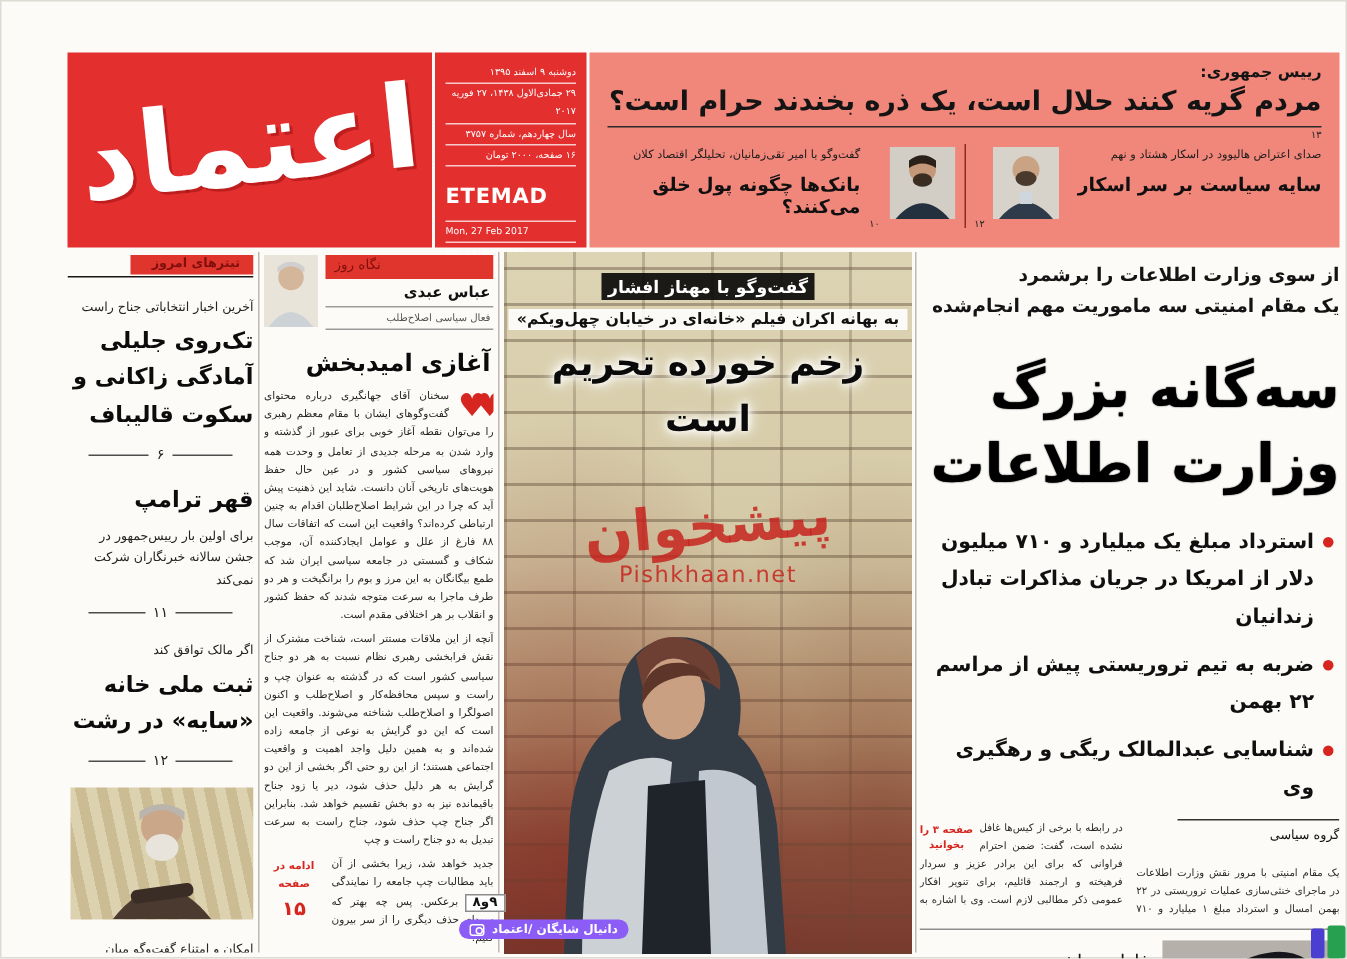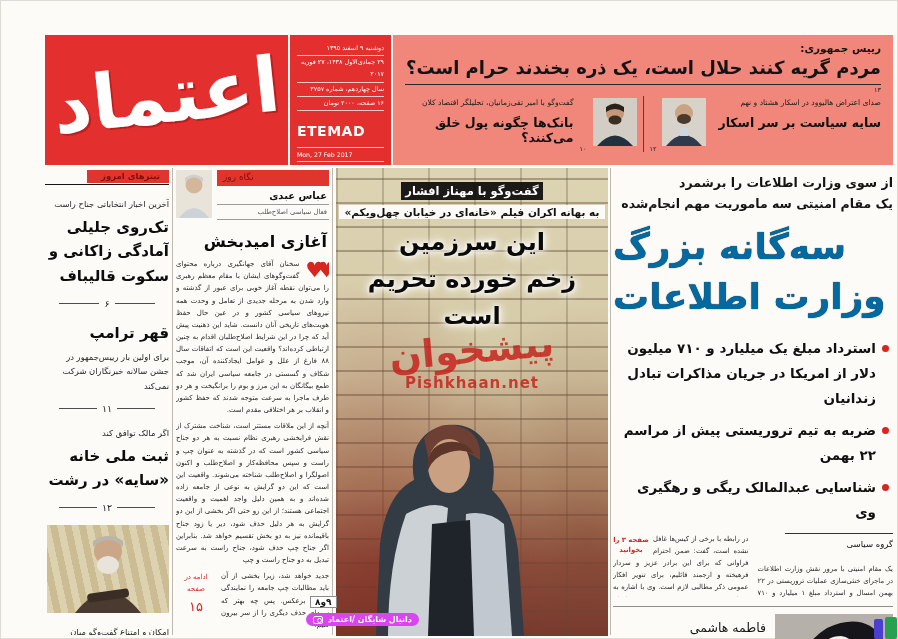--- a/index.html
+++ b/index.html
@@ -59,56 +59,56 @@
   .op-meta { flex:1; }
   .op-redbar { background:#e0352c; color:#7e0f0c; font-size:9px; font-weight:normal; text-align:left;
                padding:2px 6px; height:16px; }
   .op-name { font-size:10px; font-weight:bold; text-align:right; border-bottom:1px solid #9b9b9b; padding:4px 2px 3px; color:#111; }
   .op-role { font-size:6.8px; color:#555; text-align:right; padding:3px 2px; border-bottom:1px solid #9b9b9b; }
   .op-photo { width:36px; height:48px; flex:none; overflow:hidden; background:#ece7de; }
   .op-title { font-size:16px; font-weight:bold; color:#0a0a0a; text-align:right; margin:12px 2px 7px; }
   .op-body { font-size:7px; line-height:1.74; text-align:justify; color:#262626; }
   .op-body p { margin-bottom:4px; }
   .hearts { float:right; color:#d6261f; font-size:21px; line-height:.9; letter-spacing:-7px; margin:3px 0 2px 6px; }
-  .op-note-box { float:left; width:40px; text-align:center; color:#d6261f; font-weight:normal; margin:1px 5px 0 0; }
+  .op-note-box { float:left; width:40px; text-align:center; color:#d6261f; font-weight:bold; margin:1px 5px 0 0; }
   .op-note-box .n1 { font-size:7px; display:block; }
   .op-note-box .n2 { font-size:13px; display:block; }
 
   
   .photo-block { position:absolute; left:336px; top:168px; width:272px; height:468px; overflow:hidden;
     background-color:#cfc29e;
     background-image:
       radial-gradient(ellipse at 15% 88%, rgba(130,42,30,.55), rgba(130,42,30,0) 52%),
       radial-gradient(ellipse at 92% 80%, rgba(125,60,40,.45), rgba(125,60,40,0) 45%),
       repeating-linear-gradient(0deg, rgba(94,74,56,.42) 0 2px, rgba(0,0,0,0) 2px 24px),
       repeating-linear-gradient(90deg, rgba(94,74,56,.28) 0 2px, rgba(0,0,0,0) 2px 46px),
       linear-gradient(180deg,#ddd4b4 0%,#d4c9a5 45%,#bb9c78 68%,#8f5341 85%,#74392f 100%); }
   .ov { position:absolute; width:100%; text-align:center; }
   .ov-k1 { top:12px; } .ov-k1 span { background:rgba(10,10,10,.92); color:#fff; font-size:11.5px; font-weight:bold; padding:2px 4px; }
   .ov-k2 { top:33px; } .ov-k2 span { background:rgba(255,255,255,.88); color:#111; font-size:10.5px; font-weight:bold; padding:1px 6px; }
   .ov-title { top:56px; font-size:24px; font-weight:bold; color:#0a0a0a; line-height:1.55;
               text-shadow:0 0 4px #fff,0 0 8px #fff,0 0 12px #fff; }
   .wm { position:absolute; top:160px; width:100%; text-align:center; color:rgba(198,30,26,.82); pointer-events:none; }
   .wm-fa { font-size:38px; font-weight:bold; transform:rotate(-5deg); display:inline-block; }
-  .wm-en { font-size:15px; font-weight:bold; letter-spacing:1px; margin-top:2px; direction:ltr; }
+  .wm-en { font-size:15px; font-weight:normal; letter-spacing:1px; margin-top:2px; direction:ltr; }
   .figure-svg { position:absolute; bottom:0; left:0; width:272px; height:262px; }
   .pages-chip { position:absolute; left:310px; top:596px; background:#fff; border:1px solid #8c8c8c;
                 color:#111; font-size:9px; font-weight:bold; padding:0 4px; z-index:5; }
-  .photo-credit { position:absolute; left:306px; top:613px; background:#d946ef; color:#fff;
+  .photo-credit { position:absolute; left:306px; top:613px; background:#8b5cf6; color:#fff;
                   font-size:8px; font-weight:bold; padding:2px 7px; border-radius:8px; z-index:5;
                   display:flex; align-items:center; gap:5px; }
   .camera-icon { width:10px; height:8px; border:1px solid #fff; border-radius:2px; position:relative; display:inline-block; }
   .camera-icon::after { content:""; position:absolute; left:2.5px; top:1.5px; width:3px; height:3px;
                         border:1px solid #fff; border-radius:50%; }
 
   
   .col-main { position:absolute; left:613px; top:172px; width:280px; bottom:0; text-align:right; overflow:hidden; }
   .ms-kicker { font-size:12.5px; font-weight:bold; color:#141414; line-height:1.7; }
-  .ms-headline { font-size:36px; font-weight:bold; color:#0369a1; text-align:left; line-height:1.4;
-                 margin:7px 0 14px; text-shadow:0 0 1px #050505; }
+  .ms-headline { font-size:36px; font-weight:bold; color:#000000; text-align:right; line-height:1.4;
+                 margin:20px 0 14px; text-shadow:0 0 1px #050505; }
   .ms-bullets { padding-right:4px; }
   .bullet { display:flex; gap:6px; font-size:13.5px; font-weight:bold; color:#101010; line-height:1.85; margin-bottom:7px; }
   .bullet .dot { width:7px; height:7px; border-radius:50%; background:#d6261f; margin-top:9px; flex:none; }
   .ms-bodyrow { display:flex; gap:9px; font-size:6.8px; line-height:1.78; text-align:justify; color:#2a2a2a;
                 margin-top:8px; max-height:64px; overflow:hidden; }
   .ms-colr,.ms-coll { flex:1; }
   .group-label { font-weight:normal; font-size:8.5px; color:#111; display:block; border-top:1px solid #333;
                  padding-top:3px; margin-bottom:11px; width:80%; }
   .ms-note-box { float:left; width:36px; text-align:center; color:#d6261f; font-weight:bold; font-size:6.8px;
                  line-height:1.5; margin:2px 4px 0 0; }
@@ -261,21 +261,20 @@
         </span>
         <span>جدید خواهد شد، زیرا بخشی از آن باید مطالبات چپ جامعه را نمایندگی کند و برعکس. پس چه بهتر که سودای حذف دیگری را از سر بیرون کنیم.</span>
       </p>
     </div>
   </div>
 
   <div class="photo-block">
     <div class="ov ov-k1"><span>گفت‌وگو با مهناز افشار</span></div>
     <div class="ov ov-k2"><span>به بهانه اکران فیلم «خانه‌ای در خیابان چهل‌ویکم»</span></div>
     <div class="ov ov-title">
-      <div>این سرزمین</div>
       <div>زخم خورده تحریم است</div>
     </div>
     <div class="wm">
       <div class="wm-fa">پیشخوان</div>
       <div class="wm-en">Pishkhaan.net</div>
     </div>
     <svg class="figure-svg" viewBox="0 0 272 262">
       <path d="M40 262 L44 170 Q50 120 78 106 Q72 70 96 56 Q128 42 148 66 Q162 84 156 116 Q176 134 182 176 L188 262 Z" fill="#333b45"></path>
       <path d="M88 64 Q104 44 128 54 Q146 62 144 86 Q132 76 118 78 Q100 80 94 92 Z" fill="#6e4034"></path>
       <ellipse cx="113" cy="92" rx="21" ry="27" fill="#caa083"></ellipse>

